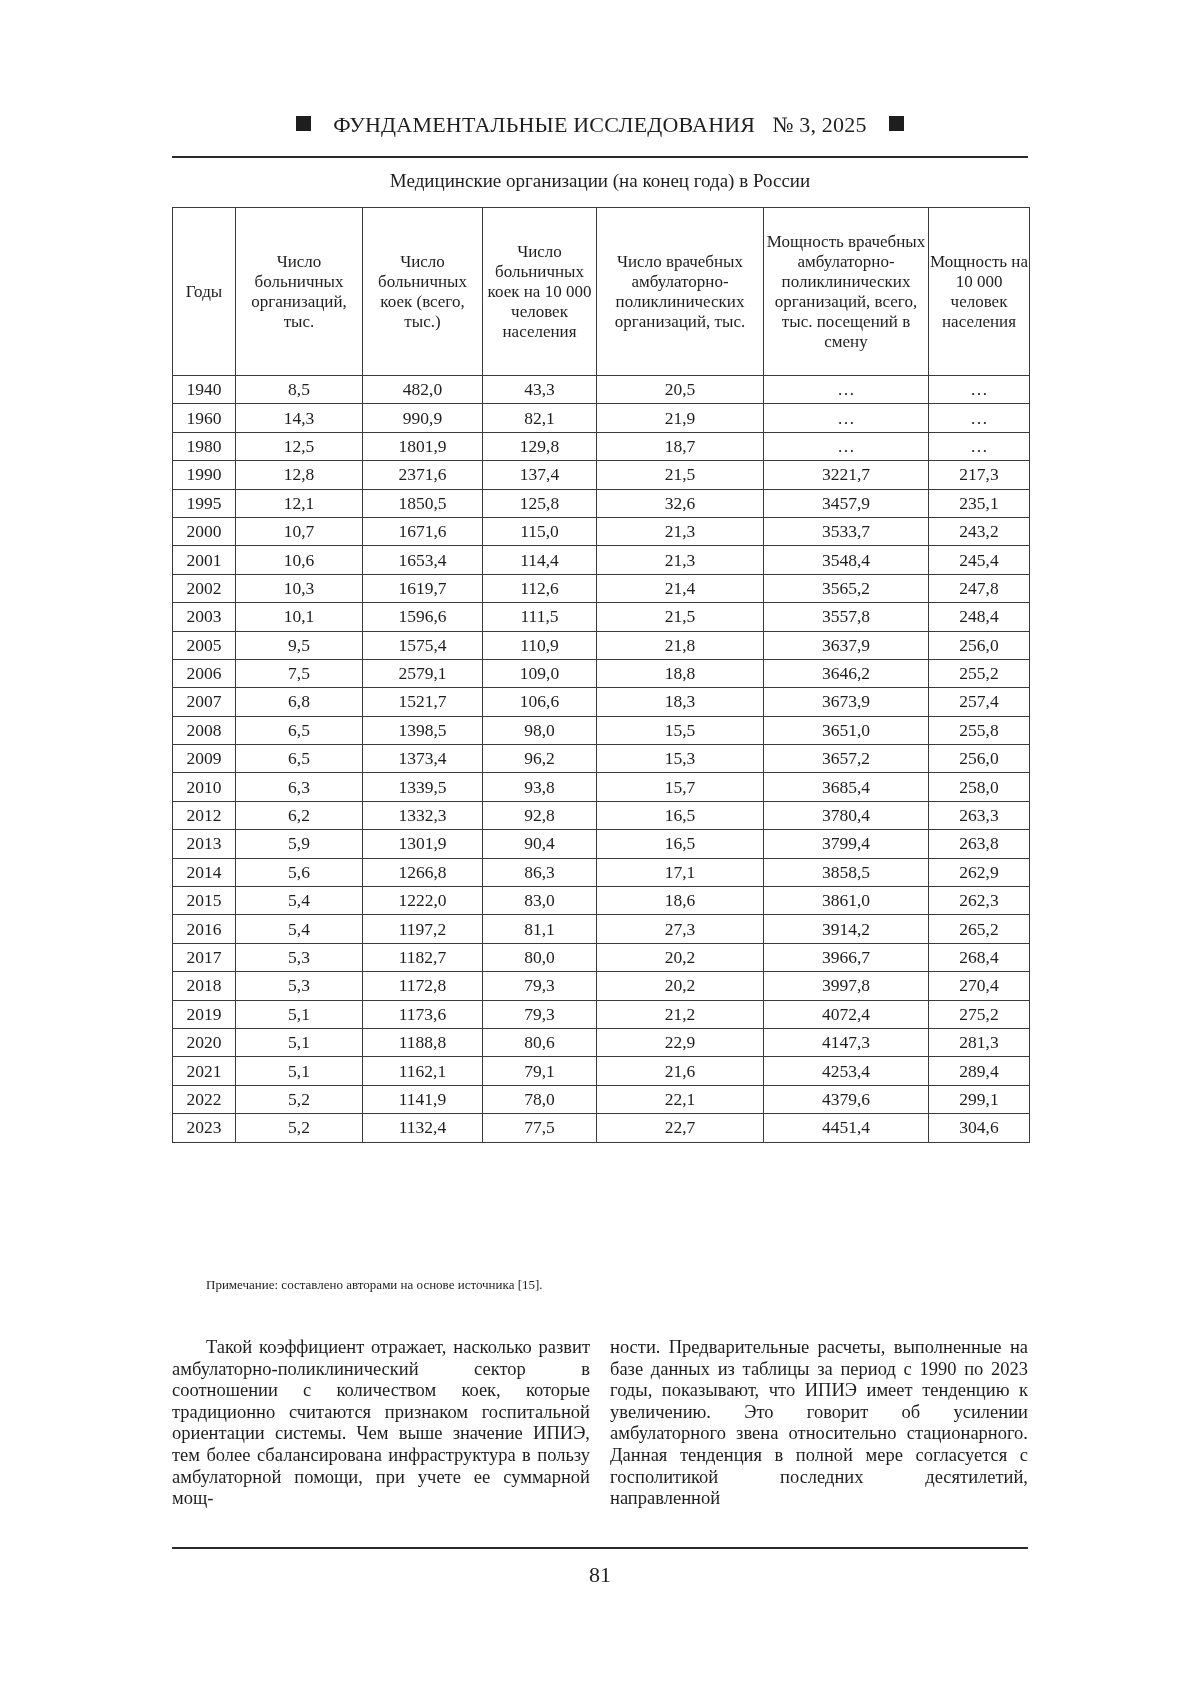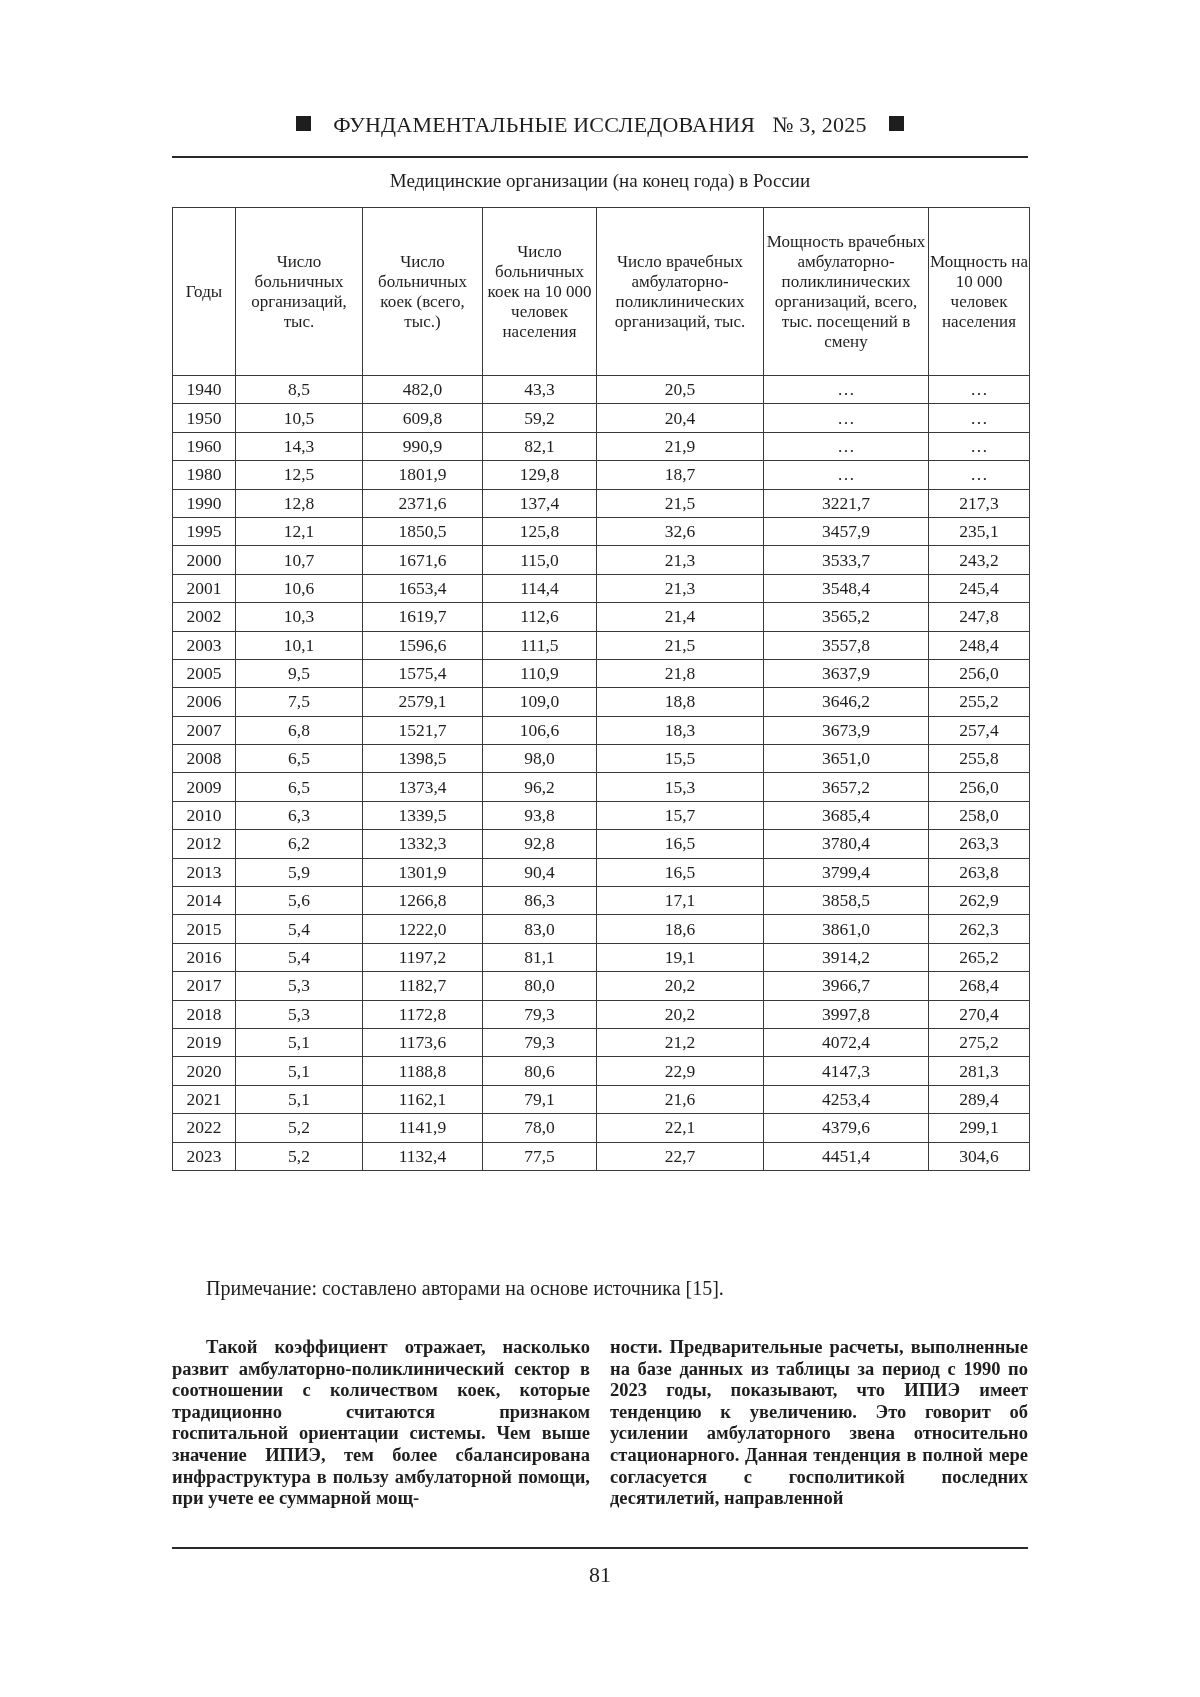--- a/index.html
+++ b/index.html
@@ -5,24 +5,24 @@
   html, body { margin: 0; padding: 0; background: #ffffff; }
   body { width: 1200px; height: 1697px; position: relative; font-family: "Liberation Serif", "DejaVu Serif", serif; color: #1e1e1e; }
   .running-head { position: absolute; top: 112px; left: 172px; width: 856px; text-align: center; font-size: 22px; letter-spacing: 0.2px; }
   .running-head .sq { display: inline-block; width: 15px; height: 15px; background: #1e1e1e; vertical-align: 1px; margin: 0 22px; }
   .rule-top { position: absolute; top: 156px; left: 172px; width: 856px; height: 0; border-top: 2px solid #2a2a2a; }
   .table-title { position: absolute; top: 170px; left: 172px; width: 856px; text-align: center; font-size: 19px; }
   table.data { position: absolute; top: 207px; left: 172px; width: 857px; border-collapse: collapse; font-size: 17.5px; table-layout: fixed; }
   table.data th, table.data td { border: 1.3px solid #3a3a3a; text-align: center; padding: 0; font-weight: normal; }
   table.data th { height: 167px; line-height: 20px; vertical-align: middle; font-size: 17px; }
   table.data td { height: 27.4px; line-height: 27px; }
-  .note { position: absolute; top: 1277px; left: 206px; font-size: 20px; }
+  .note { position: absolute; top: 1277px; left: 206px; font-size: 13px; }
   .columns { position: absolute; top: 1337px; left: 172px; width: 856px; display: flex; justify-content: space-between; }
   .col { width: 418px; font-size: 18.5px; line-height: 21.6px; text-align: justify; }
-  .col p { margin: 0; font-weight: bold; }
+  .col p { margin: 0; }
   .col.left p { text-indent: 34px; }
   .rule-bottom { position: absolute; top: 1547px; left: 172px; width: 856px; height: 0; border-top: 2px solid #2a2a2a; }
   .page-number { position: absolute; top: 1562px; left: 172px; width: 856px; text-align: center; font-size: 22px; }
 </style>
 </head>
 <body>
 
 <div class="running-head">
   <span class="sq"></span><span>ФУНДАМЕНТАЛЬНЫЕ ИССЛЕДОВАНИЯ</span>&nbsp;&nbsp;&nbsp;<span>№ 3,  2025</span><span class="sq"></span>
 </div>
@@ -55,29 +55,20 @@
       <tr>
         <td>1940</td>
         <td>8,5</td>
         <td>482,0</td>
         <td>43,3</td>
         <td>20,5</td>
         <td>…</td>
         <td>…</td>
       </tr>
       <tr>
-        <td>1950</td>
-        <td>10,5</td>
-        <td>609,8</td>
-        <td>59,2</td>
-        <td>20,4</td>
-        <td>…</td>
-        <td>…</td>
-      </tr>
-      <tr>
         <td>1960</td>
         <td>14,3</td>
         <td>990,9</td>
         <td>82,1</td>
         <td>21,9</td>
         <td>…</td>
         <td>…</td>
       </tr>
       <tr>
         <td>1980</td>
@@ -230,21 +221,21 @@
         <td>83,0</td>
         <td>18,6</td>
         <td>3861,0</td>
         <td>262,3</td>
       </tr>
       <tr>
         <td>2016</td>
         <td>5,4</td>
         <td>1197,2</td>
         <td>81,1</td>
-        <td>19,1</td>
+        <td>27,3</td>
         <td>3914,2</td>
         <td>265,2</td>
       </tr>
       <tr>
         <td>2017</td>
         <td>5,3</td>
         <td>1182,7</td>
         <td>80,0</td>
         <td>20,2</td>
         <td>3966,7</td>

